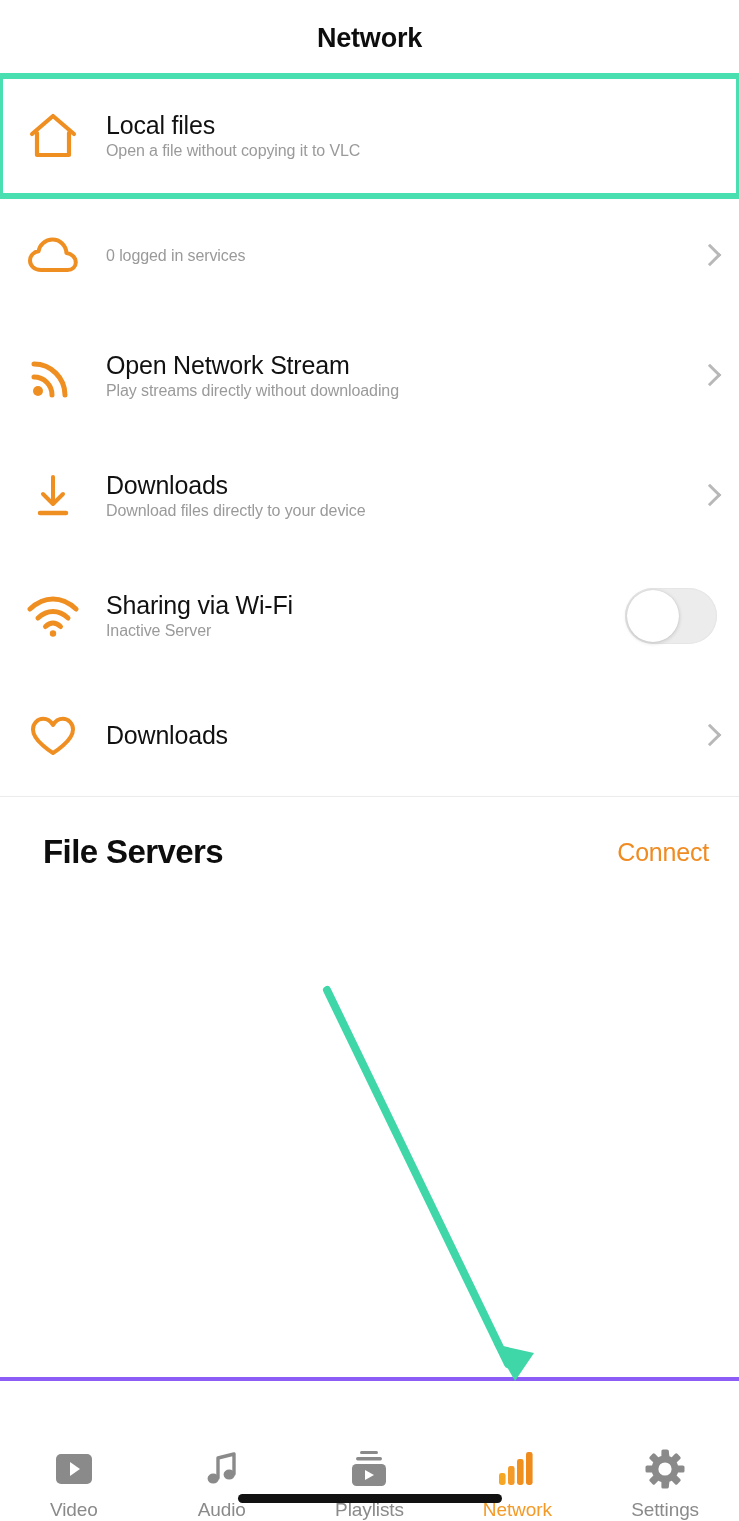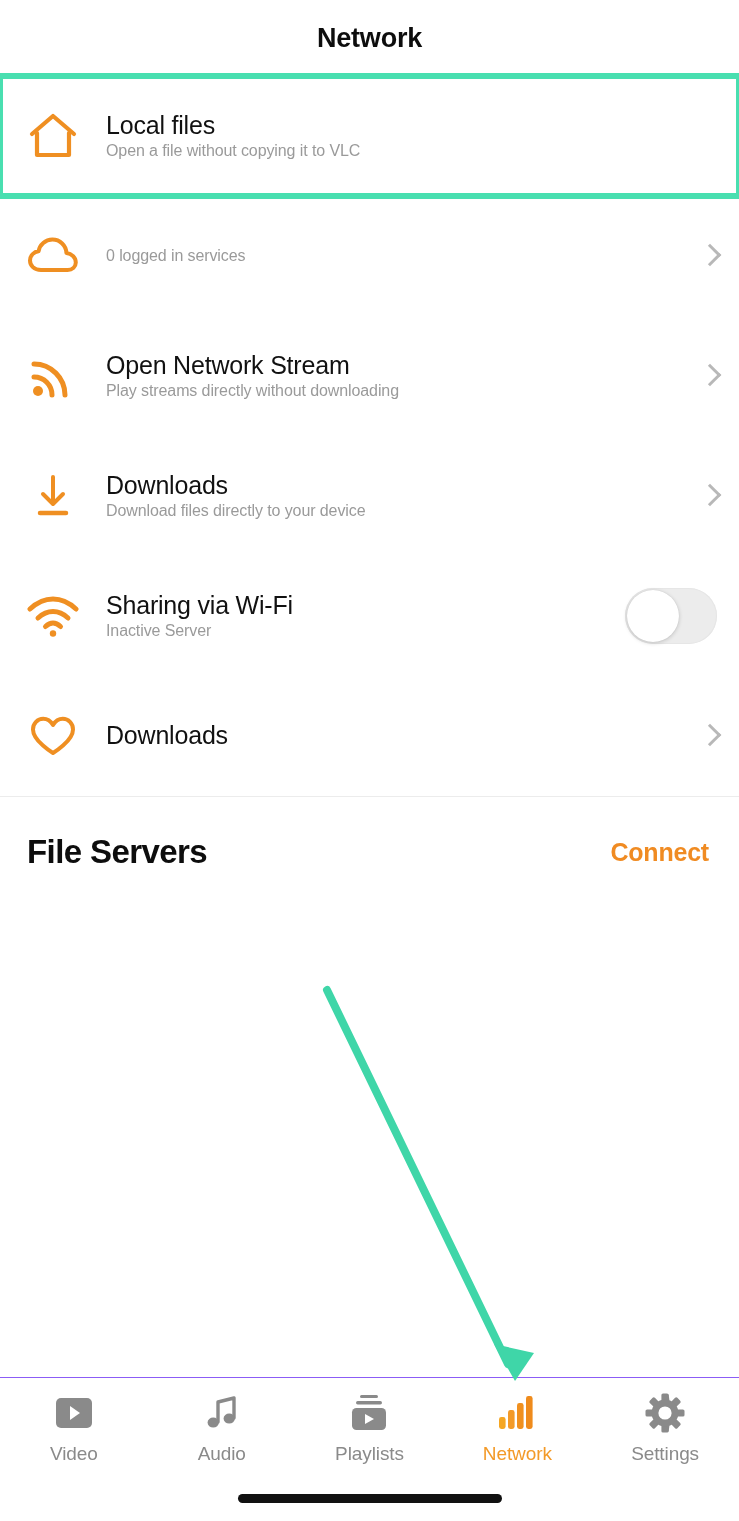--- a/index.html
+++ b/index.html
@@ -141,50 +141,51 @@
     width: 100%;
   }
 
   
   .servers-section {
     height: 110px;
     display: flex;
     align-items: center;
     justify-content: space-between;
     padding: 0 30px 0 27px;
+    margin-left: 16px;
   }
   .servers-title {
     font-size: 33px;
     font-weight: bold;
     color: #0d0d0d;
     letter-spacing: -0.6px;
   }
   .connect-link {
     font-size: 25px;
-    font-weight: bold;
+    font-weight: normal;
     color: #f08b22;
     letter-spacing: -0.2px;
   }
 
   .servers-body {
     flex: 1;
     background: #ffffff;
   }
 
   
   .tabbar {
     position: absolute;
     left: 0;
     bottom: 0;
     width: 739px;
     height: 144px;
     background: #ffffff;
-    border-top: 1px solid #8b5cf6;
-    display: flex;
-    align-items: flex-start;
+    border-top: 4px solid #8b5cf6;
+    display: flex;
+    align-items: flex-end;
     padding-top: 14px;
   }
   .tab {
     flex: 1;
     display: flex;
     flex-direction: column;
     align-items: center;
     gap: 9px;
   }
   .tab-icon {

